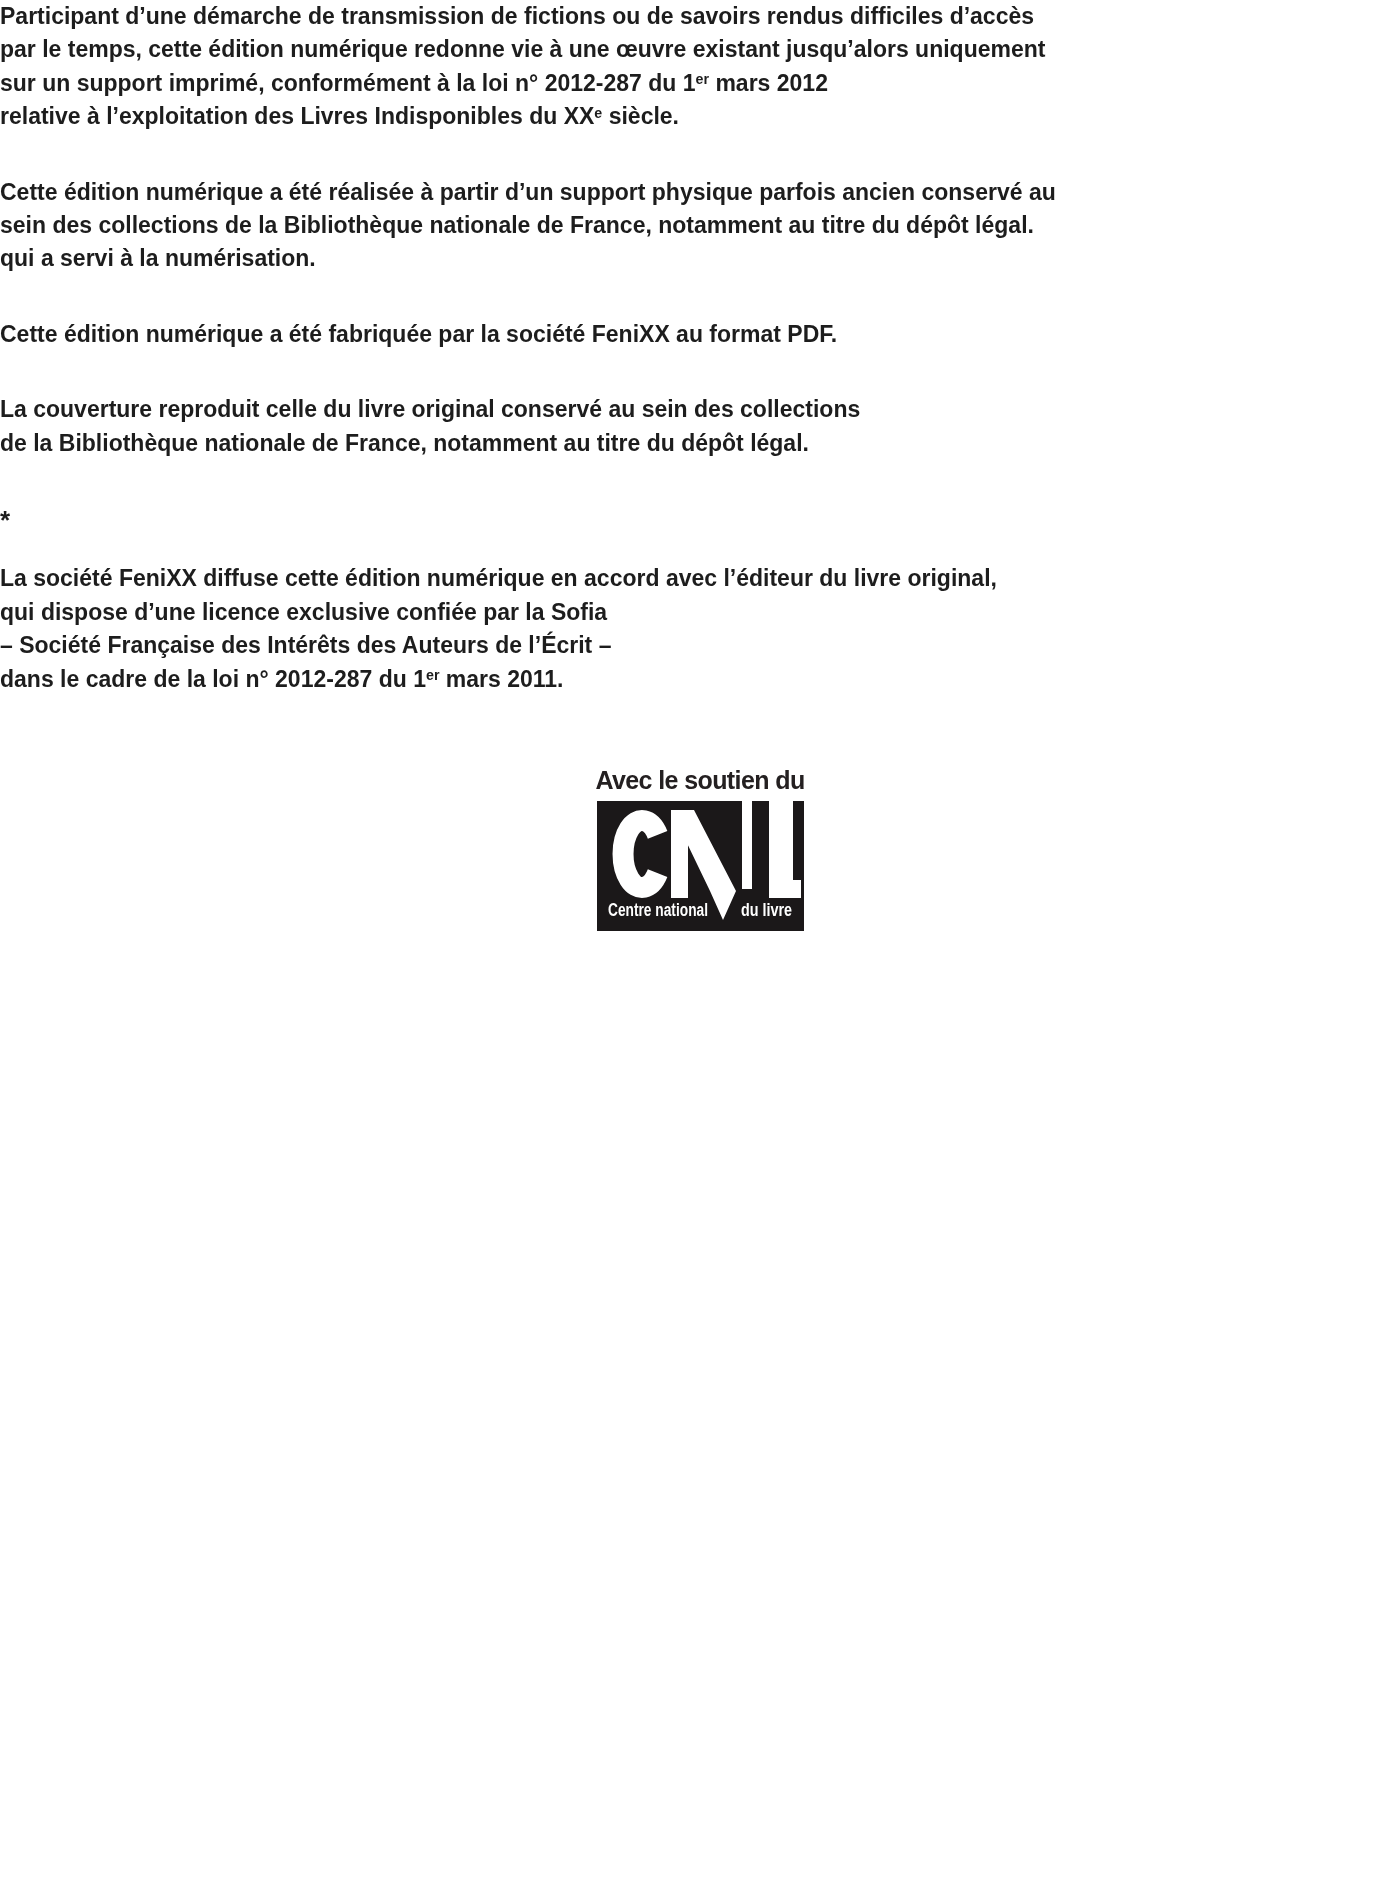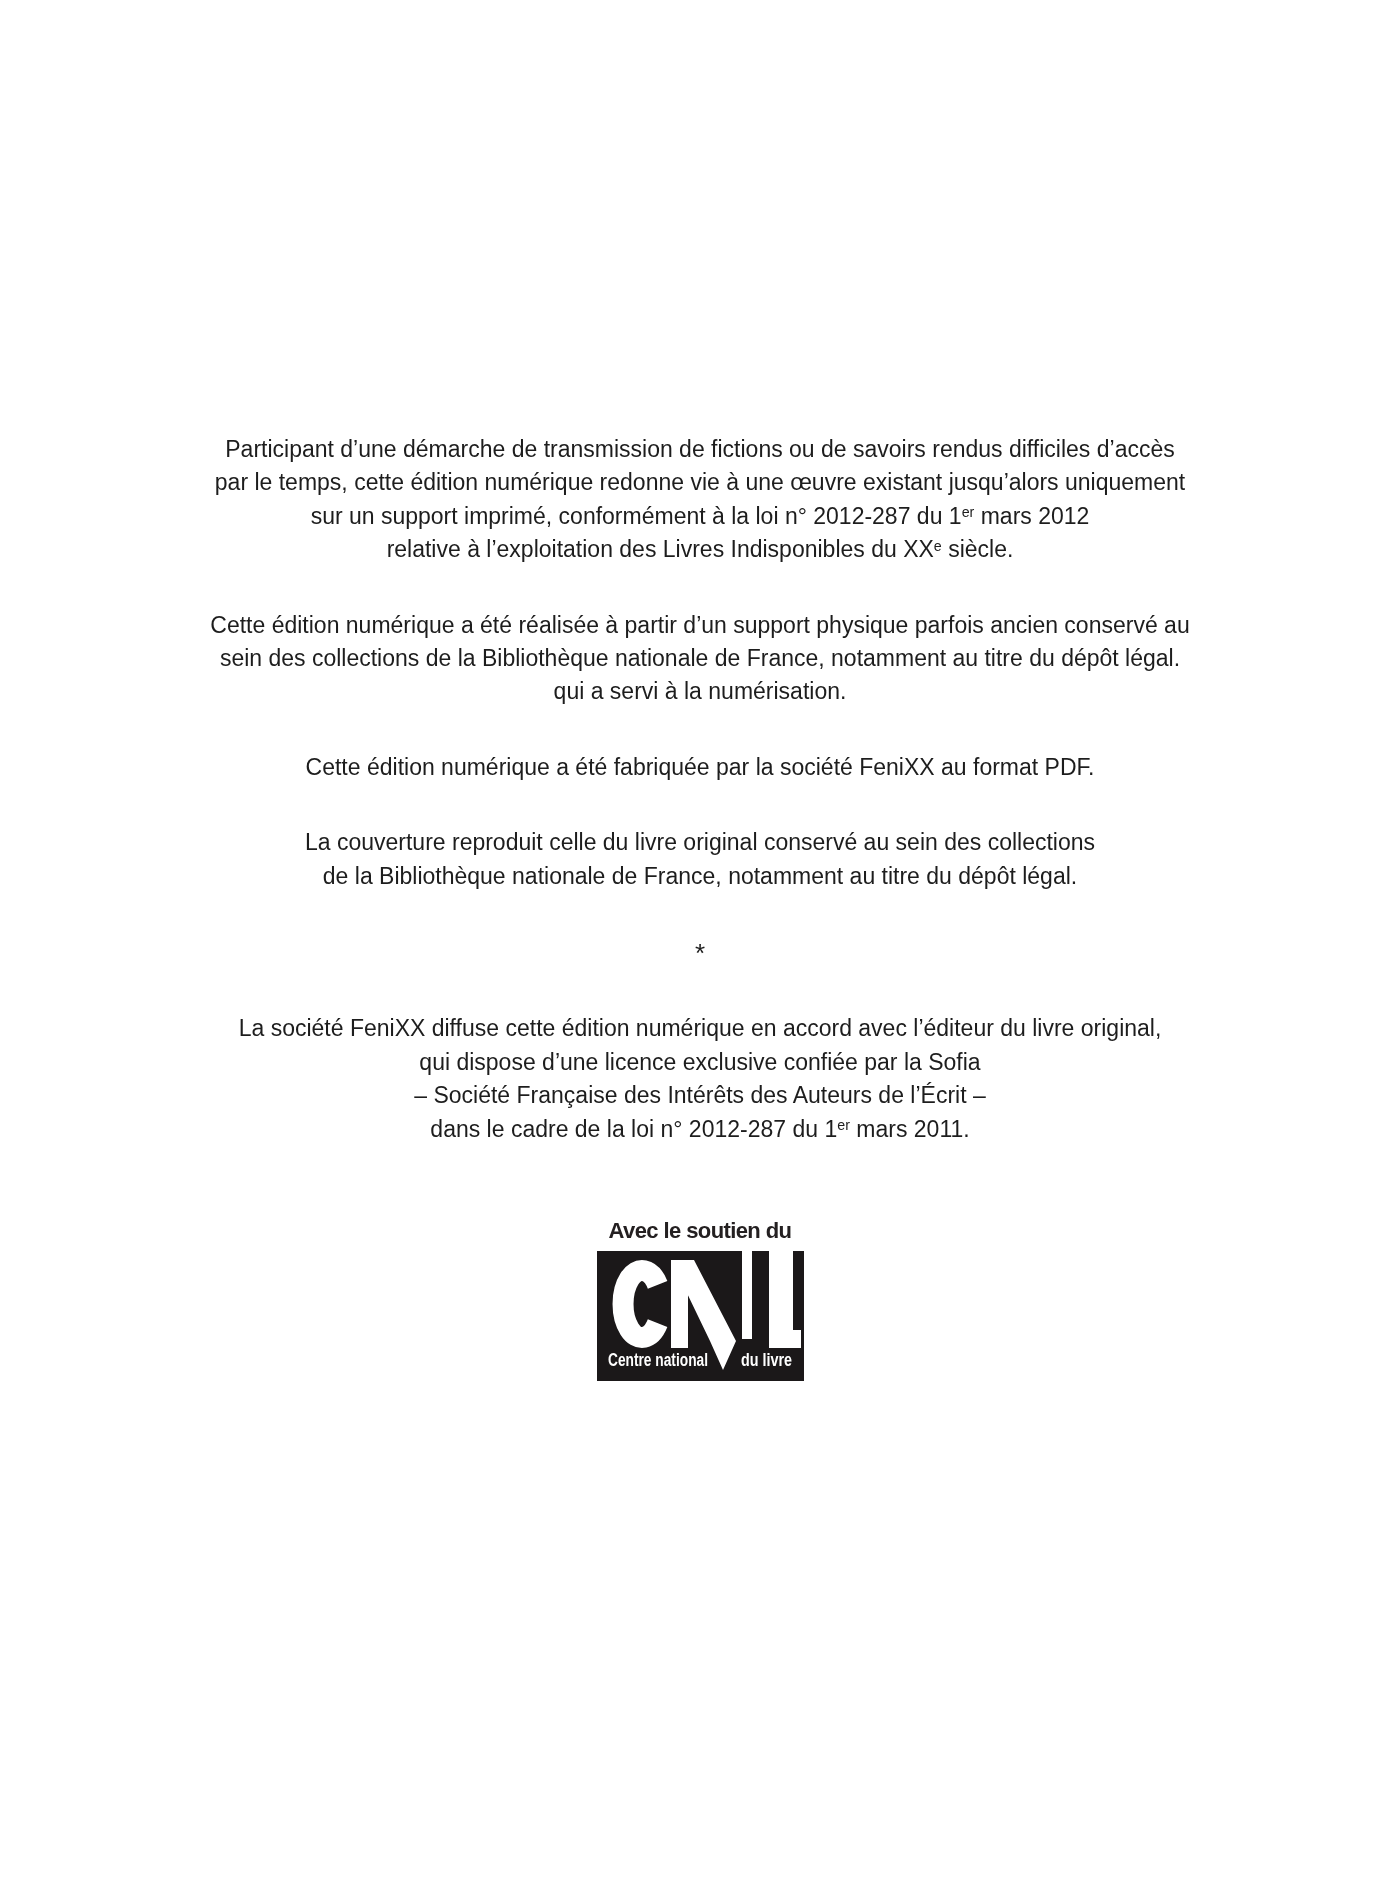--- a/index.html
+++ b/index.html
@@ -6,47 +6,47 @@
   .page {
     position: relative;
     width: 1400px;
     height: 1901px;
     background: #ffffff;
     font-family: "Liberation Sans", sans-serif;
     color: #1d1d1d;
     overflow: hidden;
   }
   .text-block {
-    padding-top: 433px;
-    text-align: center;
+    text-align: left;
     font-size: 23px;
     line-height: 33.4px;
+    font-weight: bold;
   }
   .section { margin-top: 42px; }
   .section:first-child { margin-top: 0; }
   .section-separator {
     margin-top: 44px;
     font-size: 26px;
     line-height: 33.4px;
   }
-  .section-separator + .section { margin-top: 42px; }
+  .section-separator + .section { margin-top: 25px; }
   .line { white-space: nowrap; }
   .line sup {
     font-size: 0.62em;
     vertical-align: baseline;
     position: relative;
     top: -0.45em;
     line-height: 0;
   }
   .logo-block {
     margin-top: 70px;
     text-align: center;
   }
   .tagline {
-    font-size: 22px;
+    font-size: 25px;
     font-weight: 700;
     letter-spacing: -0.6px;
     color: #242021;
     margin: 0 auto 6px auto;
     line-height: 29px;
   }
   .cnl-logo { display: block; margin: 0 auto; }
   .logo-caption {
     font-family: "Liberation Sans", sans-serif;
     font-weight: 700;

